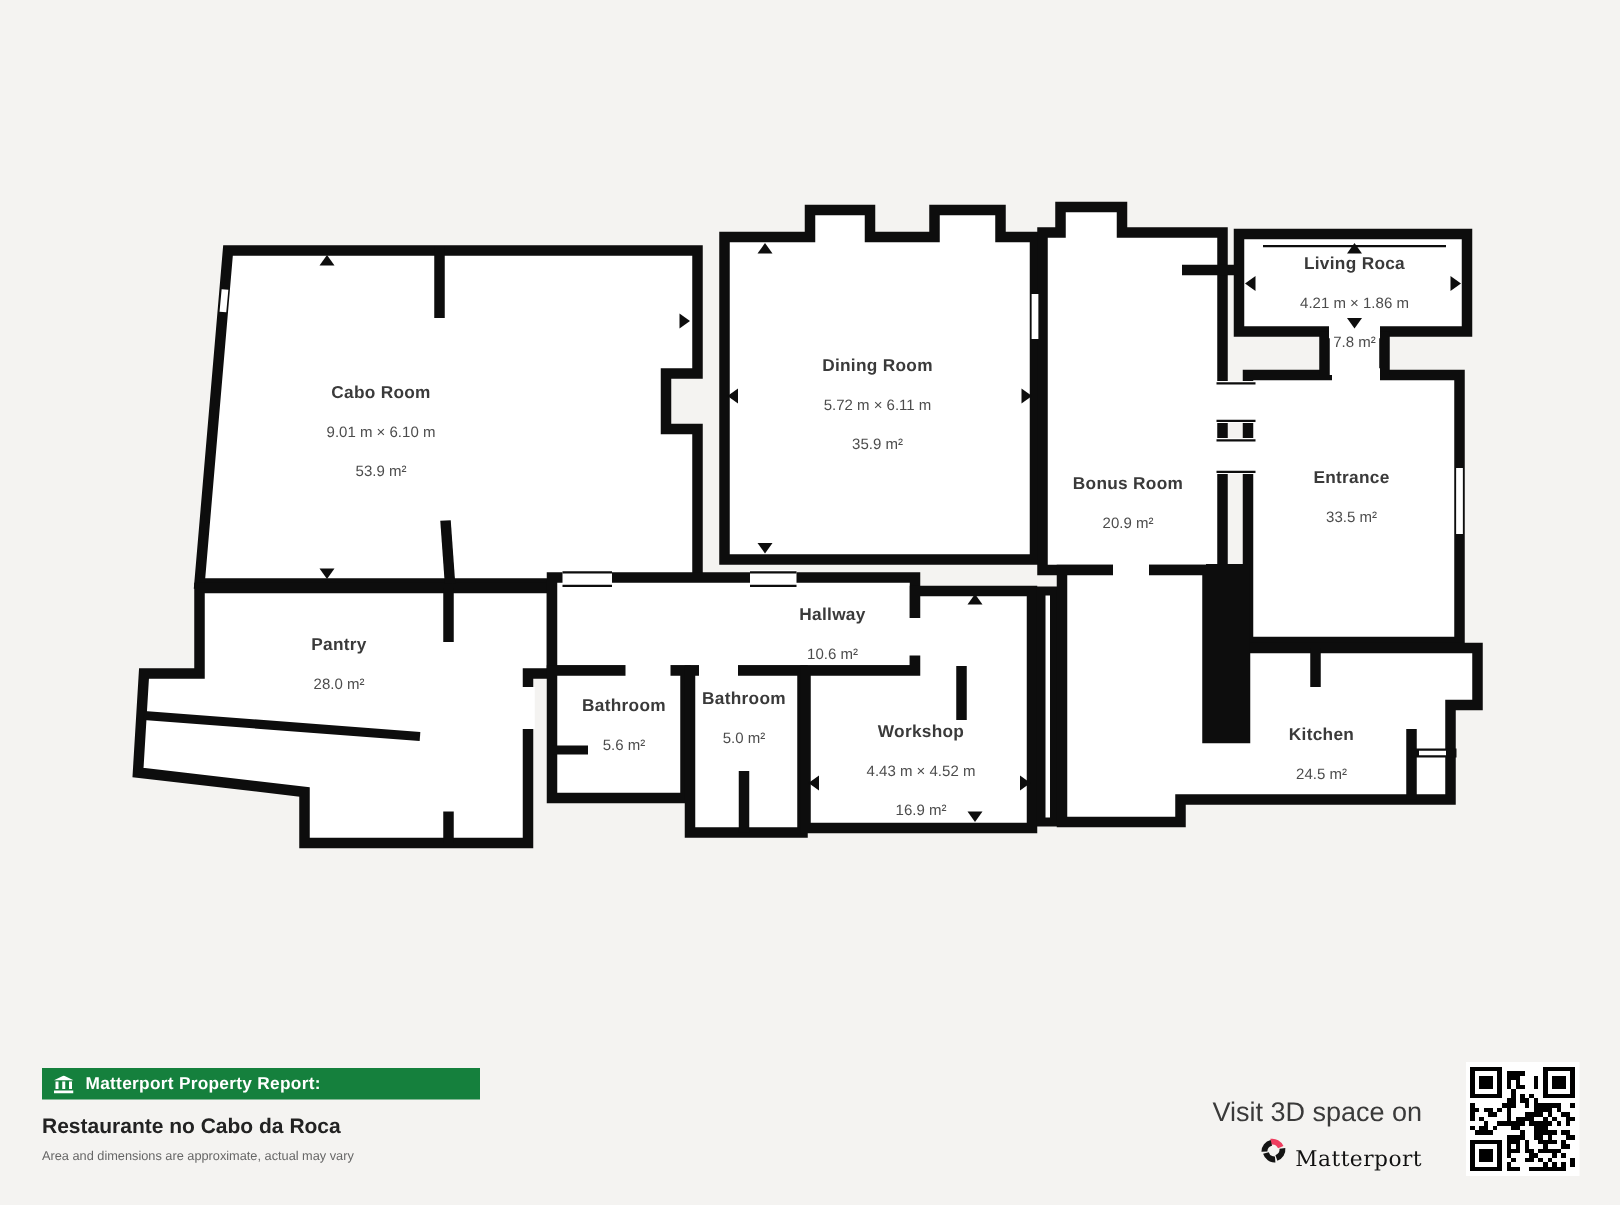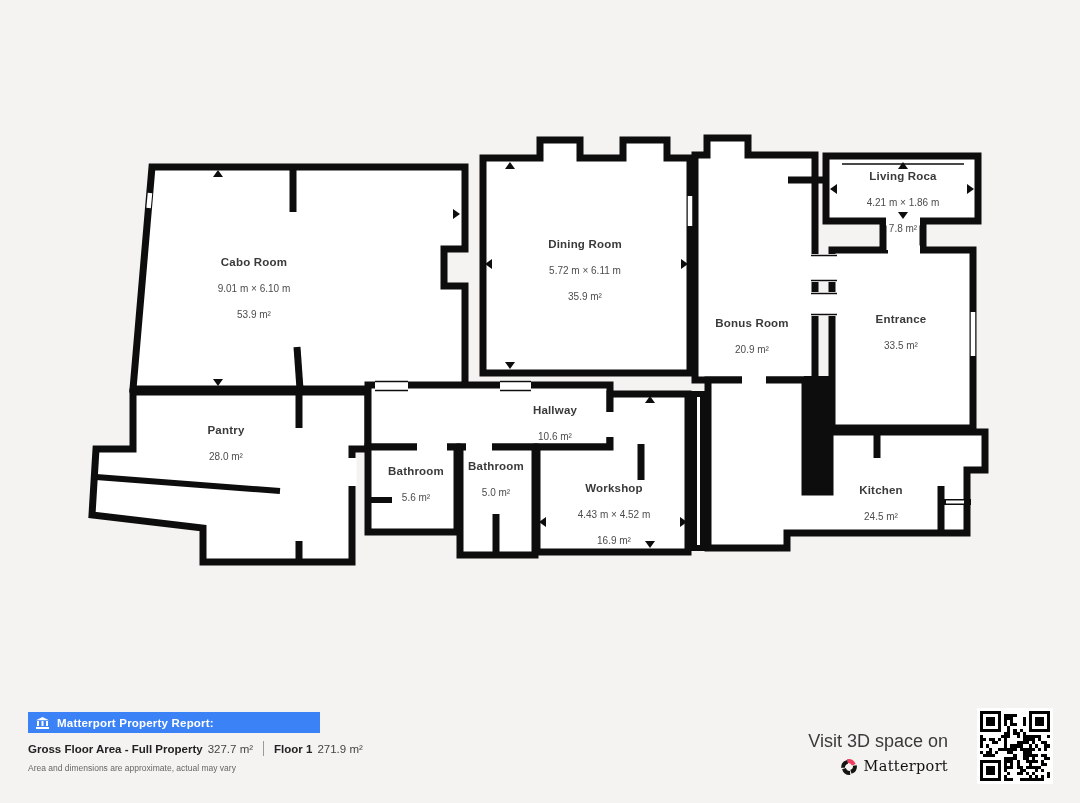--- a/index.html
+++ b/index.html
@@ -11,34 +11,34 @@
   .plan-svg{position:absolute;left:0;top:0;}
   .room-label{
     position:absolute;width:220px;margin-left:-110px;text-align:center;
     color:#3d3d3d;pointer-events:none;
   }
   .room-label .rname{font-weight:bold;font-size:11.5px;color:#3a3a3a;letter-spacing:.2px;}
   .room-label .rdims,.room-label .rarea{font-size:10px;color:#4c4c4c;margin-top:15px;}
   
   .footer-left{position:absolute;left:28px;top:712px;}
   .report-banner{
-    width:292px;height:21px;background:#3b82f6;color:#fff;display:flex;align-items:center;
+    width:292px;height:21px;background:#15803d;color:#fff;display:flex;align-items:center;
     font-size:11.5px;font-weight:bold;letter-spacing:.2px;
   }
   .report-banner .bicon{margin:0 8px 0 8px;display:flex;}
   .property-title{margin-top:9px;font-size:14px;font-weight:bold;color:#222;}
   .stats-row{margin-top:8px;display:flex;align-items:center;font-size:11.5px;color:#444;}
   .stats-row b{color:#222;}
   .stats-val{margin-left:5px;}
   .stats-div{width:1px;height:15px;background:#9a9a9a;margin:0 10px;}
   .disclaimer{margin-top:7px;font-size:8.5px;color:#666;}
   
   .footer-right{position:absolute;right:132px;top:731px;text-align:right;}
   .visit-text{font-size:18px;color:#3a3a3a;}
-  .brand-row{margin-top:6px;display:flex;align-items:flex-start;justify-content:flex-end;gap:6px;}
+  .brand-row{margin-top:6px;display:flex;align-items:flex-end;justify-content:flex-end;gap:6px;}
   .brand-word{font-family:"DejaVu Serif", serif;font-size:14.5px;color:#111;letter-spacing:.3px;}
   .qr-wrap{position:absolute;right:27px;top:708px;}
 </style>
 </head>
 <body>
 
 <svg class="plan-svg" width="1080" height="803" viewBox="0 0 1080 803">
   <g stroke="#0d0d0d" stroke-width="7" fill="#ffffff" stroke-linecap="square">
 
     <path d="M152,167 L465,167 L465,249 L444,249 L444,286 L465,286 L465,389 L133,389 Z"></path>
@@ -194,27 +194,21 @@
       <svg width="13" height="12" viewBox="0 0 13 12" fill="#ffffff">
         <path d="M6.5,0 L13,3.2 L0,3.2 Z"></path>
         <rect x="1" y="4" width="2" height="5"></rect>
         <rect x="5.5" y="4" width="2" height="5"></rect>
         <rect x="10" y="4" width="2" height="5"></rect>
         <rect x="0" y="10" width="13" height="2"></rect>
       </svg>
     </span>
     <span>Matterport Property Report:</span>
   </div>
-  <div class="stats-row">
-    <b>Gross Floor Area - Full Property</b>
-    <span class="stats-val">327.7 m²</span>
-    <span class="stats-div"></span>
-    <b>Floor 1</b>
-    <span class="stats-val">271.9 m²</span>
-  </div>
+  <div class="property-title">Restaurante no Cabo da Roca</div>
   <div class="disclaimer">Area and dimensions are approximate, actual may vary</div>
 </div>
 
 <div class="footer-right">
   <div class="visit-text">Visit 3D space on</div>
   <div class="brand-row">
     <span>
       <svg width="18" height="18" viewBox="-9 -9 18 18">
         <g>
           <path d="M-1,-8 A8,8 0 0 1 7,-2 L3.2,-1 A4.2,4.2 0 0 0 -0.8,-4.1 Z" fill="#ee3d5f" transform="rotate(-8)"></path>

